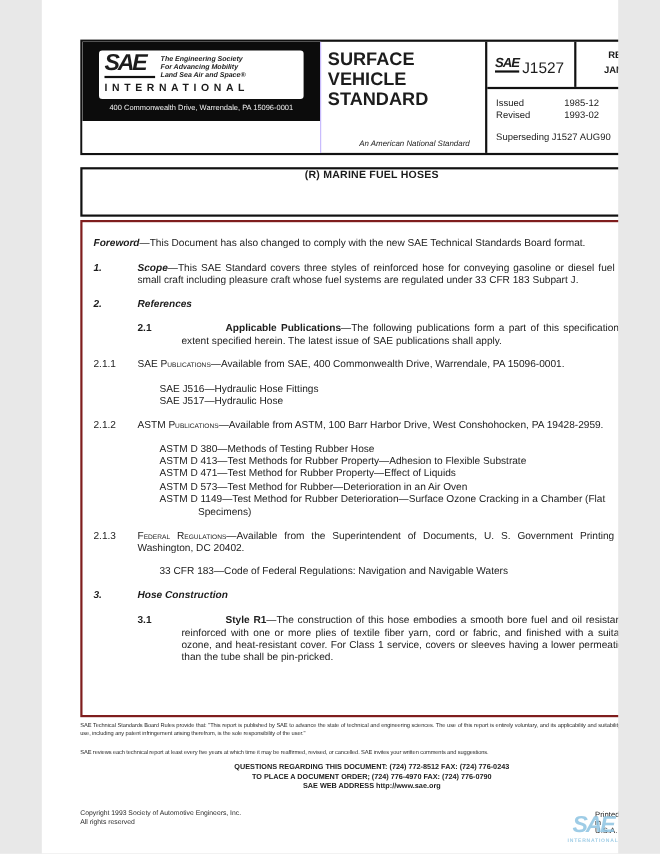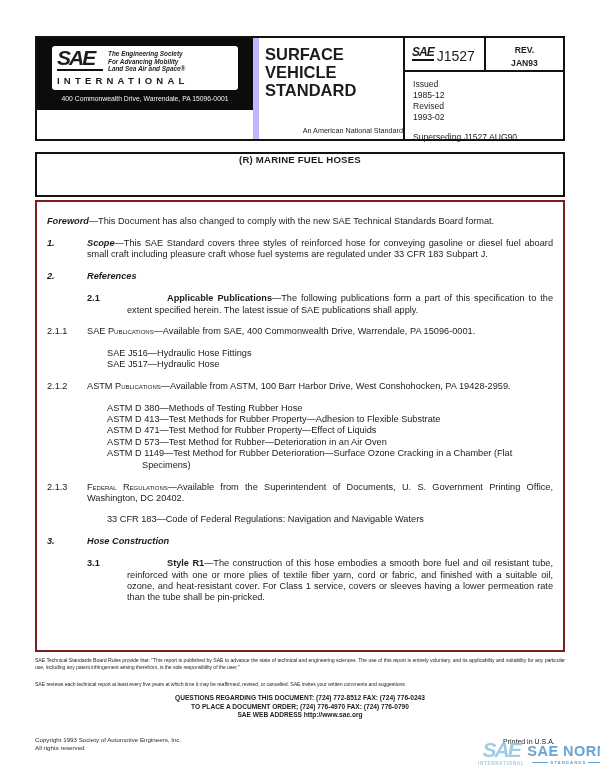--- a/index.html
+++ b/index.html
@@ -1,49 +1,49 @@
 <!DOCTYPE html>
 <html><head>
 <meta charset="utf-8">
 <style>
   * { margin:0; padding:0; box-sizing:border-box; }
   html,body { background:#e8e8e8; }
   .page {
-    position:relative; width:600px; height:776px; background:#ffffff;
+    position:relative; width:524px; height:776px; background:#ffffff;
     font-family:"Liberation Sans", sans-serif; color:#1c1c1c; overflow:hidden;
     margin:0 auto;
   }
   
   .header { position:absolute; left:35px; top:36px; width:530px; height:105px;
             display:flex; border:2px solid #111; }
   .logo-cell { width:216px; position:relative; background:#fff; }
   .logo-black { position:absolute; left:0; top:0; width:216px; height:72px; background:#0c0c0c; }
   .logo-white { position:absolute; left:15px; top:8px; width:186px; height:44px;
                 background:#fff; border-radius:3px; padding:3px 5px 2px 5px; }
   .logo-row { display:flex; align-items:flex-start; }
   .sae-stack { margin-right:5px; }
   .sae-big { font-size:21px; font-weight:900; font-style:italic; letter-spacing:-2px;
              line-height:0.9; display:block; }
   .sae-underline { height:2px; background:#111; margin-top:1px; width:46px; }
   .tagline { font-size:6.4px; font-weight:bold; font-style:italic; line-height:1.18; padding-top:1px; }
   .intl { font-size:9.5px; font-weight:bold; letter-spacing:4.2px; margin-top:2px; white-space:nowrap; }
   .addr { position:absolute; left:0; right:0; top:57px; color:#f2f2f2; font-size:6.8px;
           text-align:center; white-space:nowrap; }
-  .mid-cell { flex:1; position:relative; border-left:6px solid #c4b5fd; }
+  .mid-cell { flex:1; position:relative; border-left:1px solid #c4b5fd; }
   .doc-type { font-size:16.5px; font-weight:bold; line-height:1.1; padding:7px 0 0 6px; width:120px; }
-  .ans { position:absolute; right:0; bottom:4px; font-size:7.2px; }
+  .ans { position:absolute; right:14px; bottom:4px; font-size:7.2px;font-style:italic; }
   .right-cell { width:160px; border-left:2px solid #111; display:flex; flex-direction:column; }
   .code-row { height:43px; display:flex; border-bottom:2px solid #111; }
   .code-cell { width:81px; border-right:2px solid #111; display:flex; align-items:center; padding-left:7px; }
   .sae-mini { font-size:12px; font-weight:900; font-style:italic; letter-spacing:-1px;
               border-bottom:2px solid #111; line-height:1; padding-bottom:1px; }
   .code-num { font-size:14px; font-weight:normal; margin-left:3px; transform:translateY(2px); }
   .rev-cell { flex:1; text-align:center; font-weight:bold; font-size:8.6px; padding-top:6px; line-height:1.5; }
   .dates-cell { flex:1; padding:7px 0 0 8px; font-size:8.6px; line-height:1.3; }
-  .date-row { display:flex;flex-direction:column; }
+  .date-row { display:flex; }
   .date-label { width:62px; }
   .superseding { margin-top:9px; }
   
   .title-box { position:absolute; left:35px; top:152px; width:530px; height:45px;
                border:2px solid #111; display:flex; align-items:flex-start; justify-content:center; }
   .doc-title { font-size:9.6px; font-weight:bold; letter-spacing:0.2px; }
   
   .body-box { position:absolute; left:35px; top:200px; width:530px; height:452px;
               border:2px solid #7f1d1d; padding:14px 10px 0 10px; font-size:9.2px; line-height:1.24; }
   .para { display:flex; margin-bottom:10.5px; }

